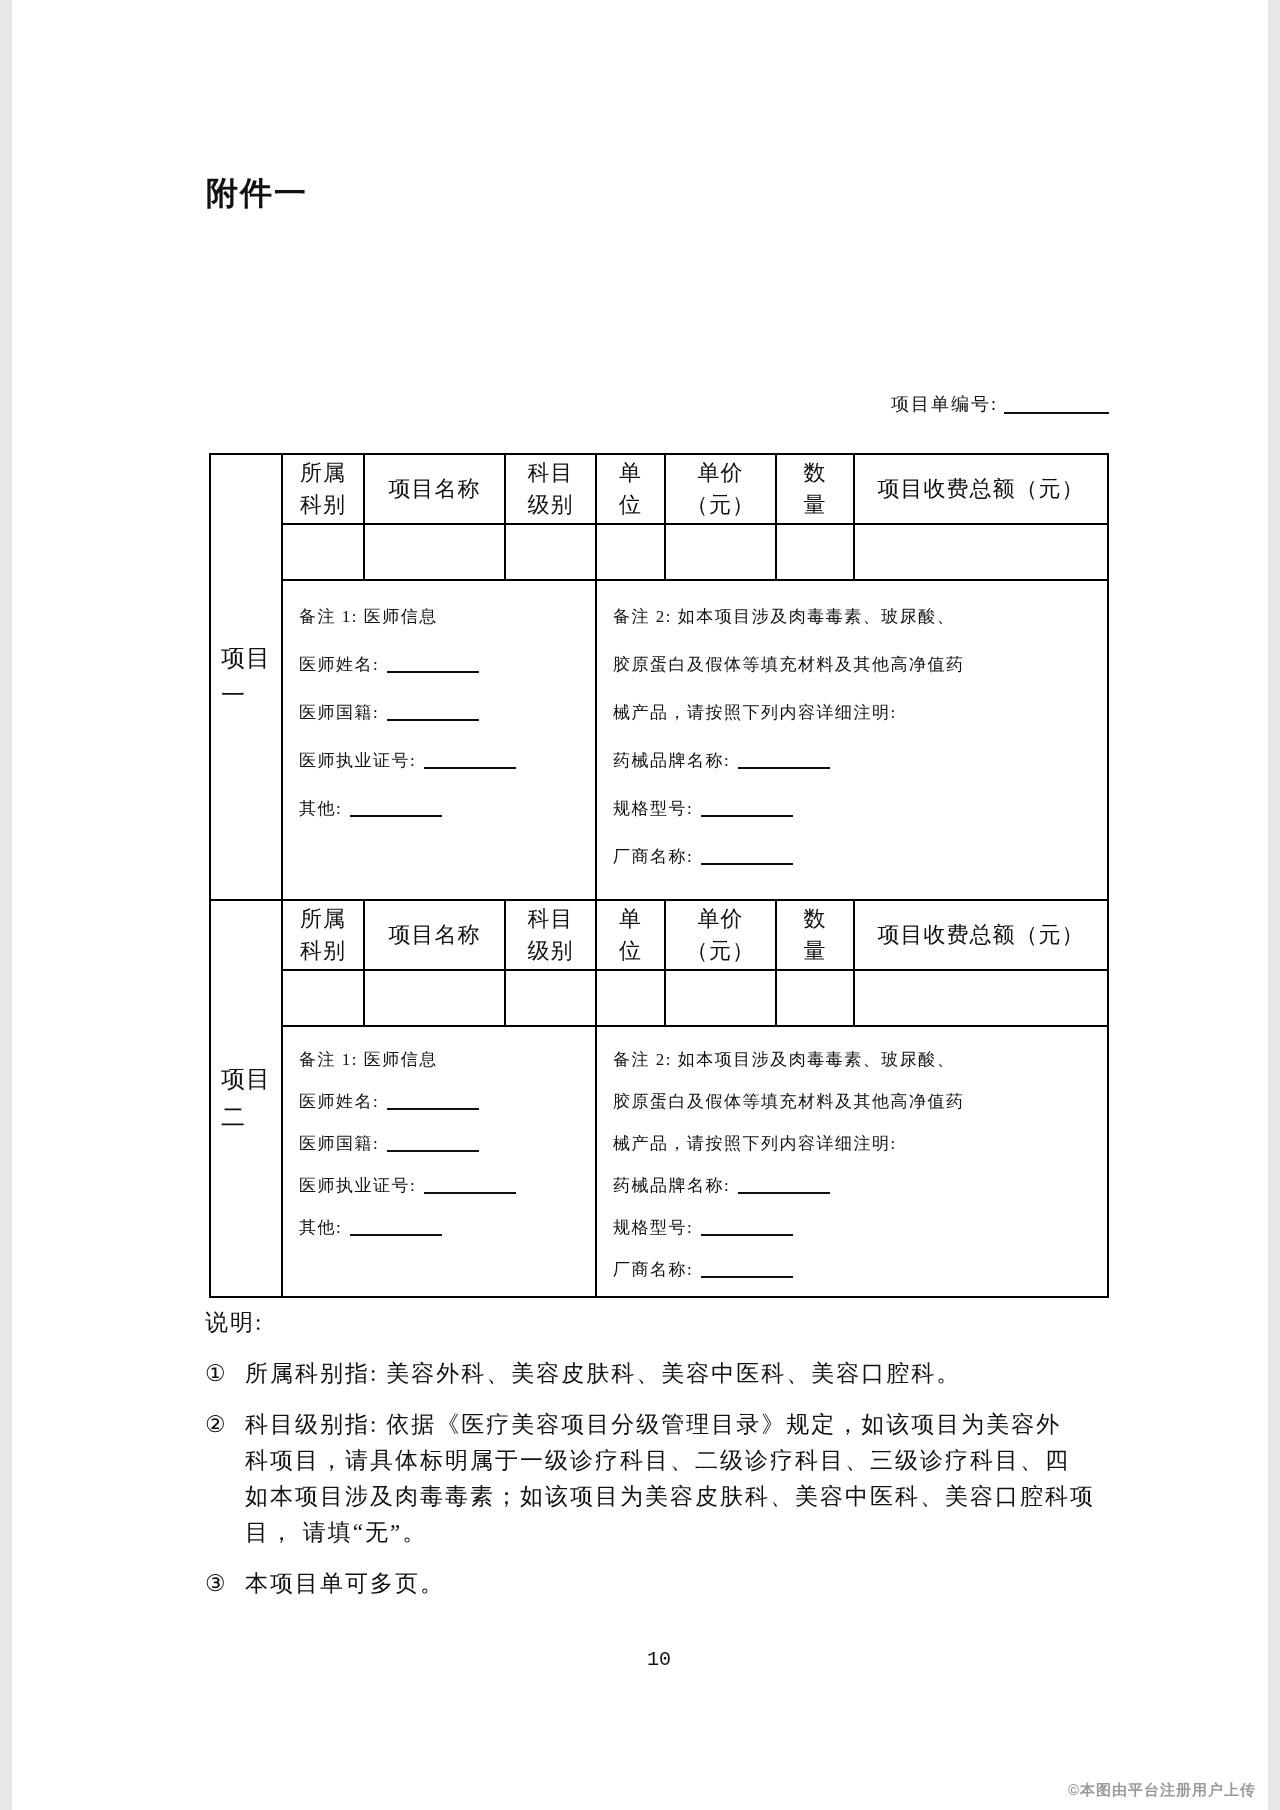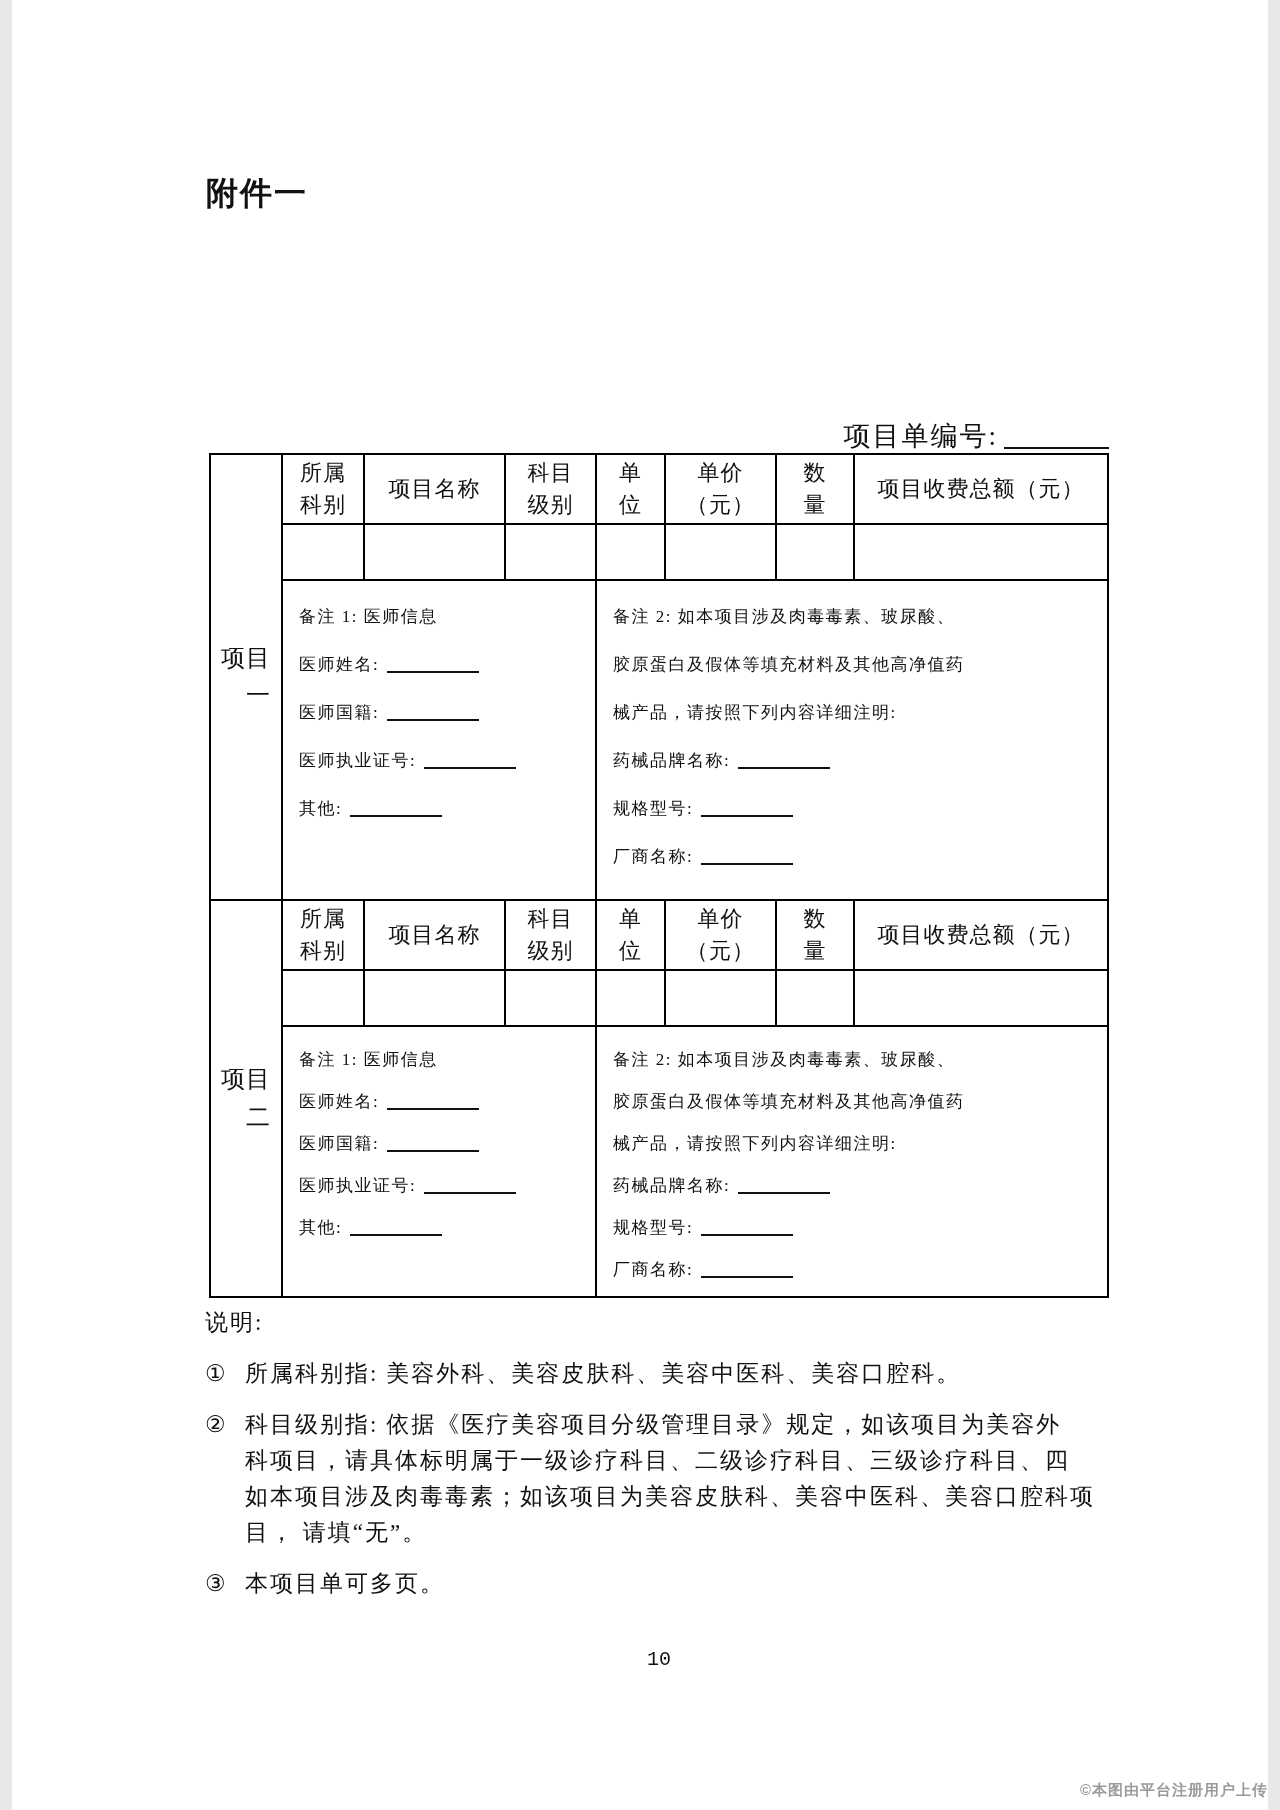--- a/index.html
+++ b/index.html
@@ -11,38 +11,38 @@
   }
   .attachment {
     position:absolute; left:194px; top:172px;
     font-size:32px; font-weight:bold; letter-spacing:2px;
   }
   .doc-title {
     position:absolute; left:197px; top:332px; width:900px;
     text-align:center; font-size:30px; font-weight:bold; letter-spacing:3px;
   }
   .form-no {
-    position:absolute; left:197px; top:415px; width:900px;
+    position:absolute; left:197px; top:380px; width:900px;
     display:flex; justify-content:flex-end; align-items:baseline;
-    font-size:27px; letter-spacing:2px;
+    font-size:18px; letter-spacing:2px;
   }
   .blank { display:inline-block; border-bottom:2px solid #111; }
   .form-no .blank { width:105px; height:30px; margin-left:6px; transform:translateY(4px); }
 
   
   .svc-table {
     position:absolute; left:197px; top:453px; width:900px;
     border:2px solid #000;
   }
   .block { display:flex; }
   .block.second { border-top:2px solid #000; }
   .proj-label {
     width:72px; border-right:2px solid #000;
     display:flex; align-items:center; justify-content:center;
-    text-align:right; white-space:pre-line;
+    text-align:left; white-space:pre-line;
     font-size:24px; line-height:1.55; letter-spacing:1px;
   }
   .block-main { flex:1; display:flex; flex-direction:column; }
   .row { display:flex; }
   .header-row { height:70px; border-bottom:2px solid #000; }
   .empty-row  { height:56px; border-bottom:2px solid #000; }
   .cell {
     border-right:2px solid #000; height:100%;
     display:flex; align-items:center; justify-content:center;
     text-align:center; white-space:pre-line;
@@ -69,21 +69,21 @@
   .notes-heading { line-height:34px; margin-bottom:16px; }
   .note-item { display:flex; margin-bottom:15px; }
   .note-num { width:40px; flex:none; line-height:36px; }
   .note-text { white-space:pre; line-height:36px; }
 
   .page-num {
     position:absolute; left:197px; top:1648px; width:900px; text-align:center;
     font-size:20px; font-family:Liberation Mono, monospace;
   }
   .watermark {
-    position:absolute; right:0; top:1781px;
+    position:absolute; right:12px; top:1781px;
     font-size:15px; font-weight:bold; color:#9a9a9a; letter-spacing:1px;
     font-family:"Liberation Sans","DejaVu Sans",sans-serif;
   }
 </style>
 </head>
 <body>
 
 <div class="page">
 
   <div class="attachment">附件一</div>

